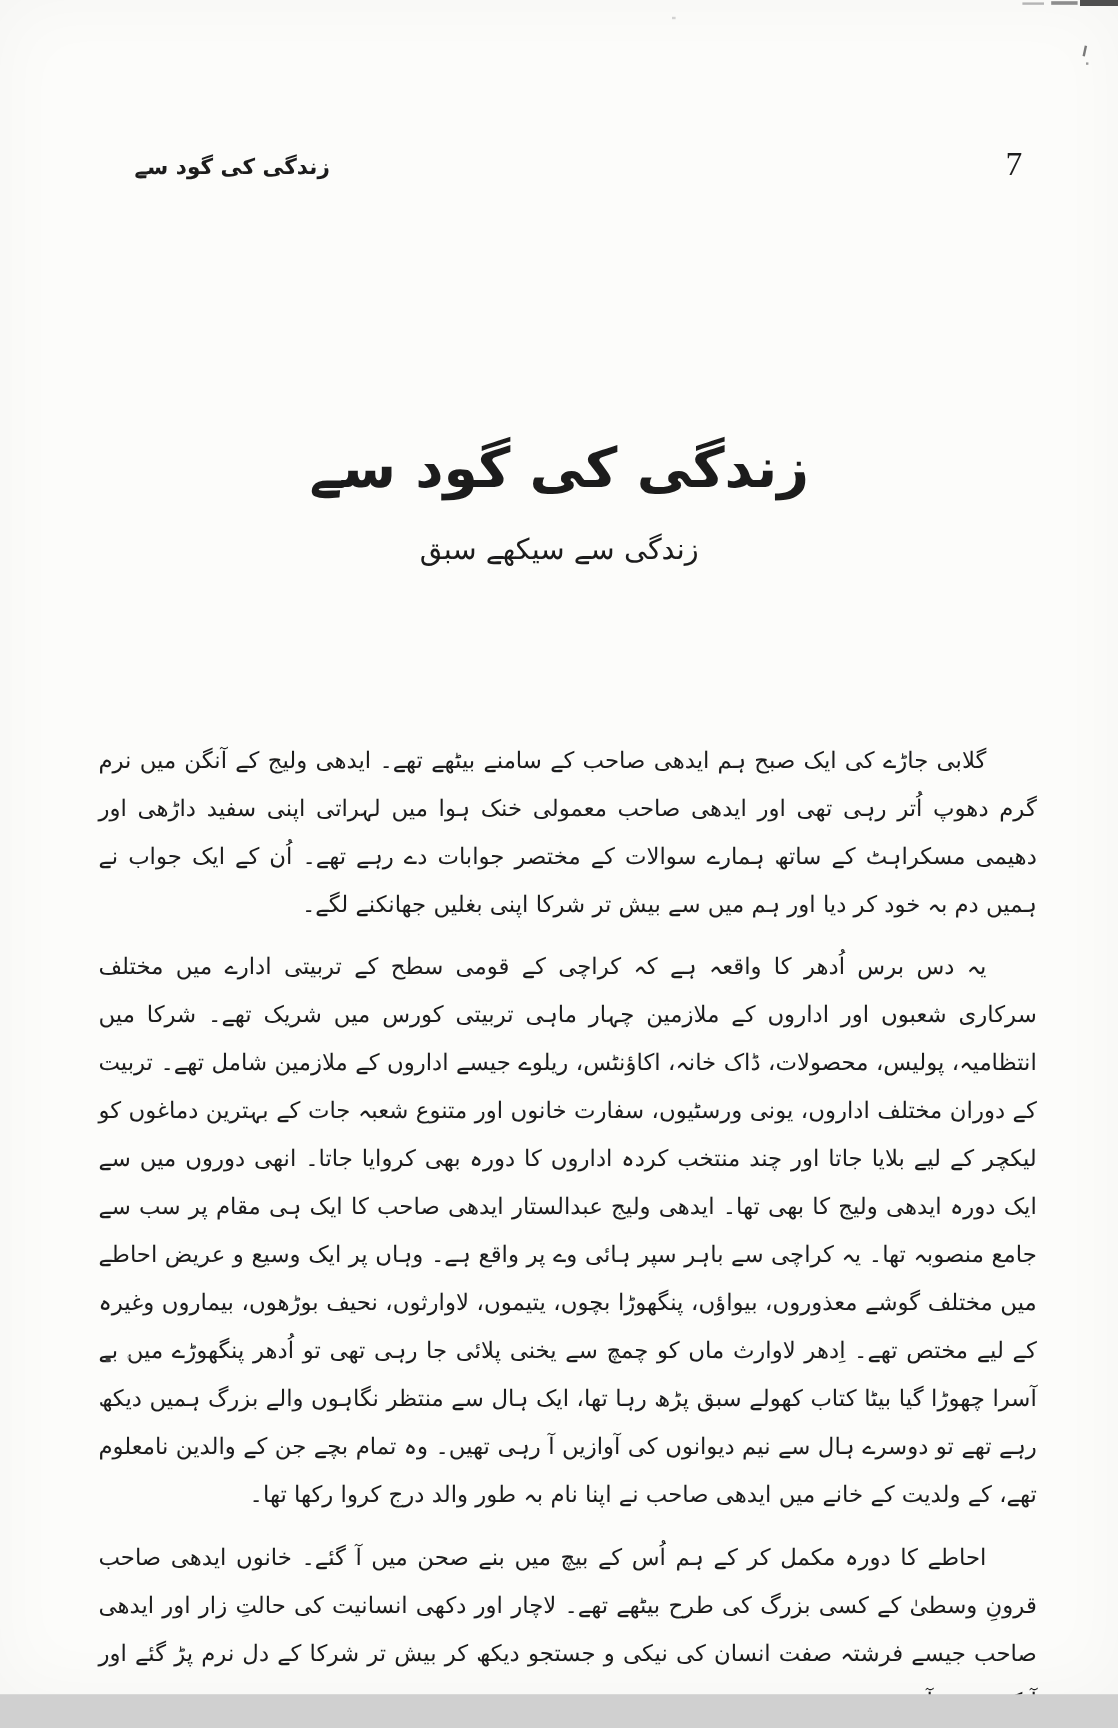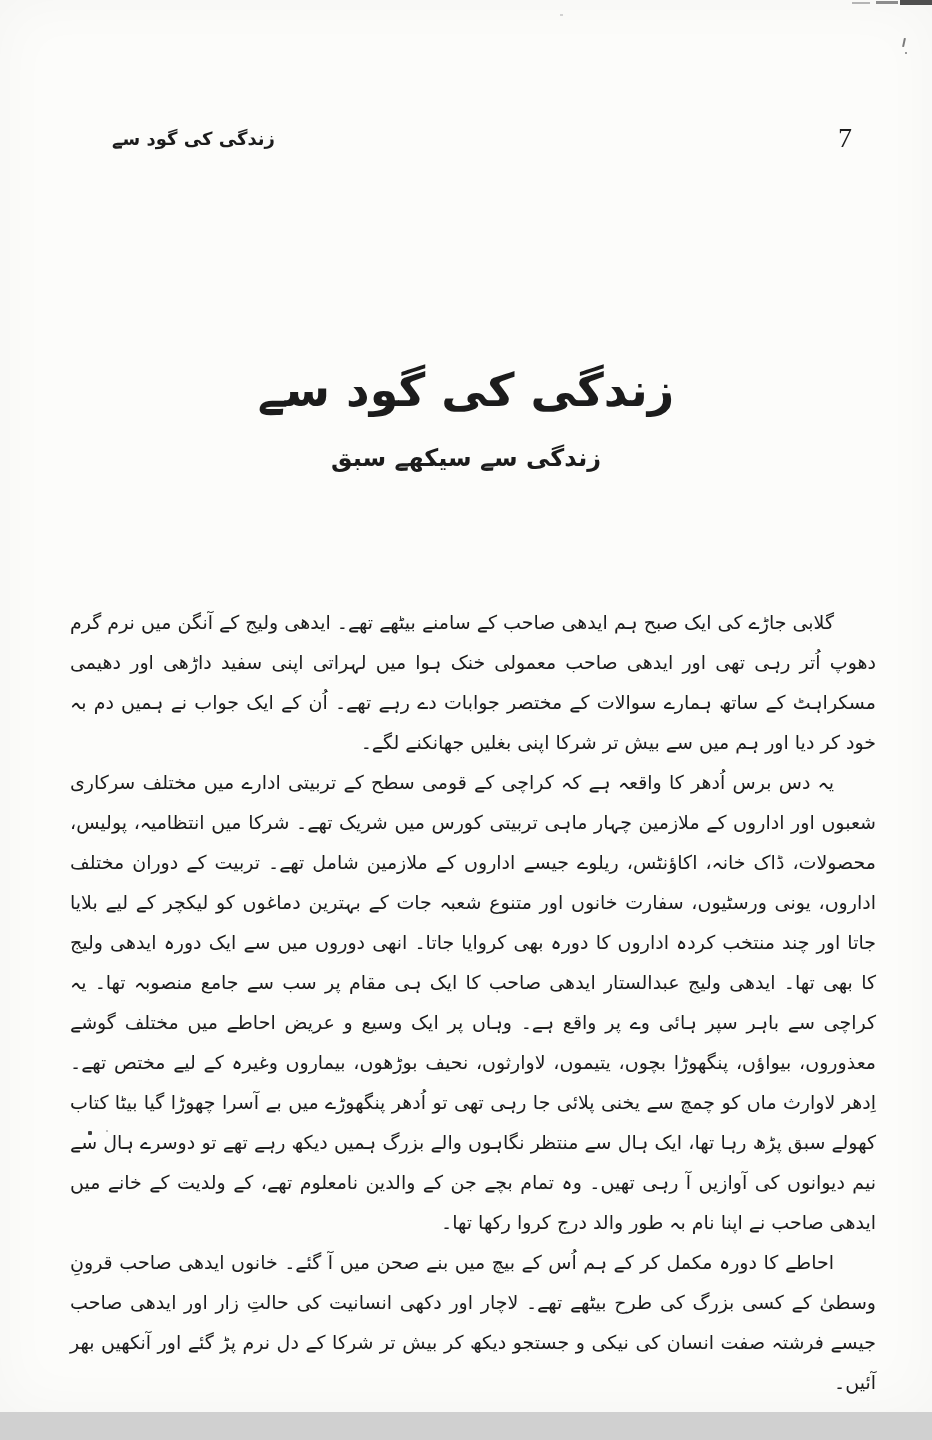--- a/index.html
+++ b/index.html
@@ -47,41 +47,41 @@
     direction: rtl;
   }
   .chapter-title {
     font-size: 46px;
     font-weight: bold;
     line-height: 1.25;
   }
   .chapter-subtitle {
     margin-top: 24px;
     font-size: 24px;
-    font-weight: bold;
+    font-weight: normal;
   }
   .chapter-tagline {
     margin-top: 16px;
     font-size: 26px;
     font-weight: bold;
   }
 
   
   .body-text {
     position: absolute;
     top: 602px;
     right: 56px;
     width: 806px;
     direction: rtl;
     text-align: justify;
     font-size: 19px;
     line-height: 40px;
   }
   .body-text p {
-    margin: 0;
+    margin: 12px;
     text-indent: 42px;
   }
 
   
   .artifact {
     position: absolute;
     pointer-events: none;
   }
   .smudge-1 { top: 2px;  left: 852px; width: 18px; height: 2px; background: #b5b5b5; }
   .smudge-2 { top: 1px;  left: 876px; width: 22px; height: 3px; background: #8d8d8d; }

